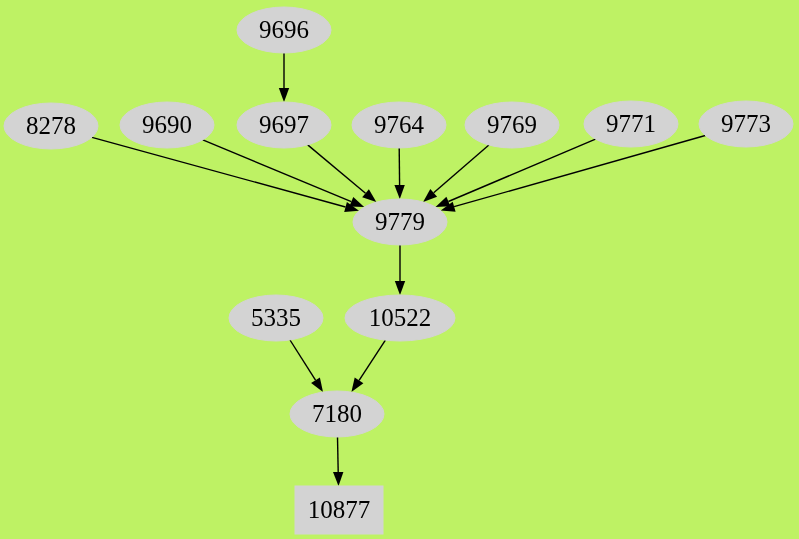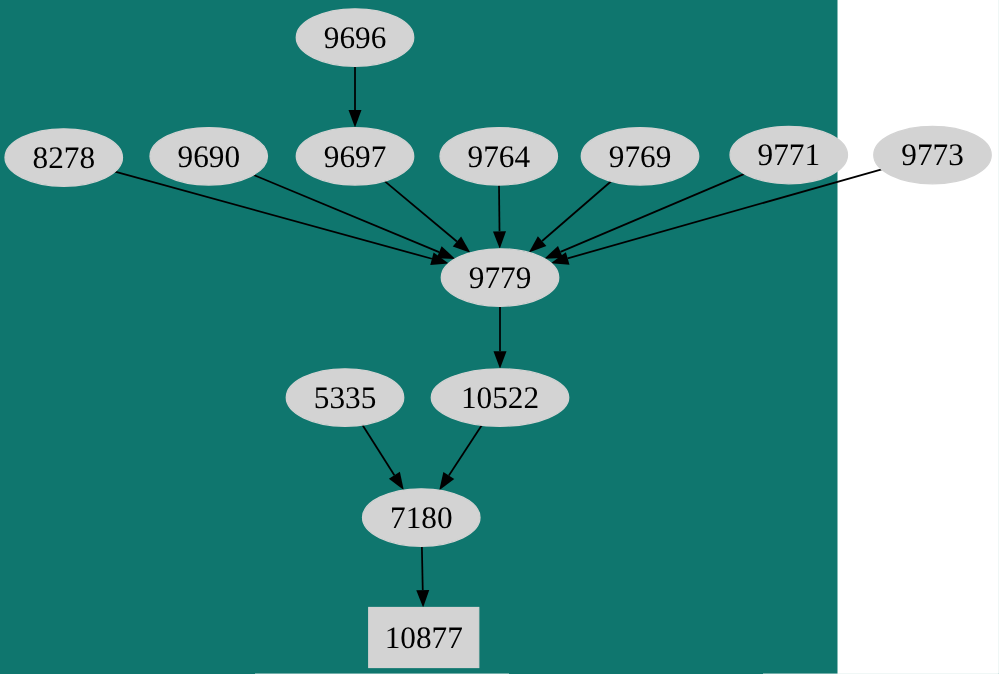--- a/index.html
+++ b/index.html
@@ -6,23 +6,23 @@
     margin: 0;
     padding: 0;
     width: 799px;
     height: 539px;
     background: #ffffff;
     overflow: hidden;
     font-family: "Liberation Serif", "DejaVu Serif", serif;
   }
   .graph-wrap {
     position: relative;
-    width: 670px;
+    width: 799px;
     height: 539px;
-    background: #0f766e;
+    background: #bef264;
   }
   svg text {
     font-family: "Liberation Serif", "DejaVu Serif", serif;
     fill: #000000;
     text-anchor: middle;
   }
 </style>
 </head>
 <body>
 

